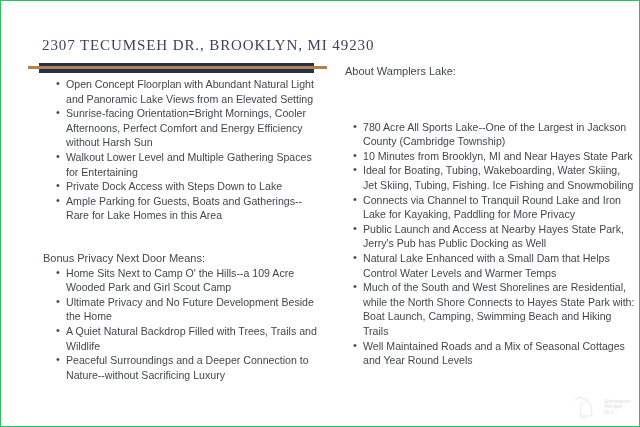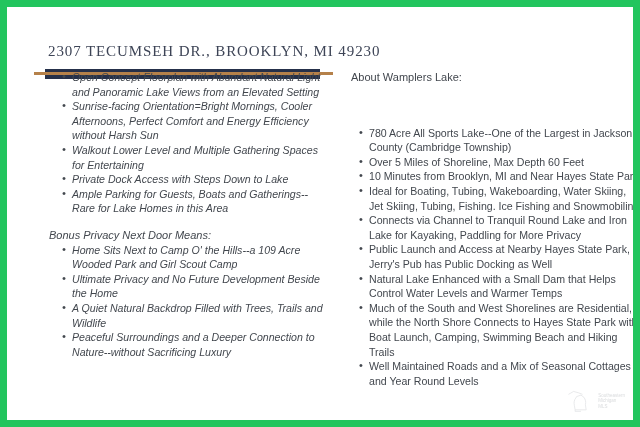--- a/index.html
+++ b/index.html
@@ -1,20 +1,20 @@
 <!DOCTYPE html>
 <html><head>
 <meta charset="utf-8">
 <style>
   html,body { margin:0; padding:0; background:#f5f5f5; }
   .page {
     position:relative;
     width:640px; height:427px;
     background:#ffffff;
-    border:7px solid #22c55e;
+    border:1px solid #22c55e;
     box-sizing:border-box;
     font-family:"Liberation Sans", sans-serif;
     color:#42474e;
     overflow:hidden;
   }
   
   .title {
     position:absolute; left:41px; top:36px;
     font-family:"Liberation Serif", serif;
     font-size:15px;
@@ -28,24 +28,24 @@
   .divider .navy {
     position:absolute; left:11px; right:13px; top:0; bottom:0;
     background:#25304a;
   }
   .divider .gold {
     position:absolute; left:0; right:0; top:3px; height:3px;
     background:#b5814a;
   }
   
   .col { position:absolute; font-size:10.6px; line-height:14.6px; }
-  .col-left  { left:42px;  top:63px; width:280px;font-style:italic; }
+  .col-left  { left:42px;  top:76px; width:280px; }
   .col-right { left:344px; top:63px; width:290px; }
   .section-heading { margin:0; font-weight:normal; font-size:11px; line-height:14.6px; }
-  .bonus-heading { margin-top:12px; }
+  .bonus-heading { margin-top:28px; }
   ul.bullets {
     list-style:none;
     margin:0; padding:0 0 0 13px;
   }
   .col-right ul.bullets { padding-left:8px;margin-top:41px; }
   ul.bullets li {
     position:relative;
     padding-left:10px;
   }
   ul.bullets li::before {
@@ -93,21 +93,20 @@
       <li>Ultimate Privacy and No Future Development Beside the Home</li>
       <li>A Quiet Natural Backdrop Filled with Trees, Trails and Wildlife</li>
       <li>Peaceful Surroundings and a Deeper Connection to Nature--without Sacrificing Luxury</li>
     </ul>
   </div>
 
   <div class="col col-right">
     <p class="section-heading">About Wamplers Lake:</p>
     <ul class="bullets">
       <li>780 Acre All Sports Lake--One of the Largest in Jackson County (Cambridge Township)</li>
-      <li>Over 5 Miles of Shoreline, Max Depth 60 Feet</li>
       <li>10 Minutes from Brooklyn, MI and Near Hayes State Park</li>
       <li>Ideal for Boating, Tubing, Wakeboarding, Water Skiing, Jet Skiing, Tubing, Fishing. Ice Fishing and Snowmobiling</li>
       <li>Connects via Channel to Tranquil Round Lake and Iron Lake for Kayaking, Paddling for More Privacy</li>
       <li>Public Launch and Access at Nearby Hayes State Park, Jerry's Pub has Public Docking as Well</li>
       <li>Natural Lake Enhanced with a Small Dam that Helps Control Water Levels and Warmer Temps</li>
       <li>Much of the South and West Shorelines are Residential, while the North Shore Connects to Hayes State Park with: Boat Launch, Camping, Swimming Beach and Hiking Trails</li>
       <li>Well Maintained Roads and a Mix of Seasonal Cottages and Year Round Levels</li>
     </ul>
   </div>
 

